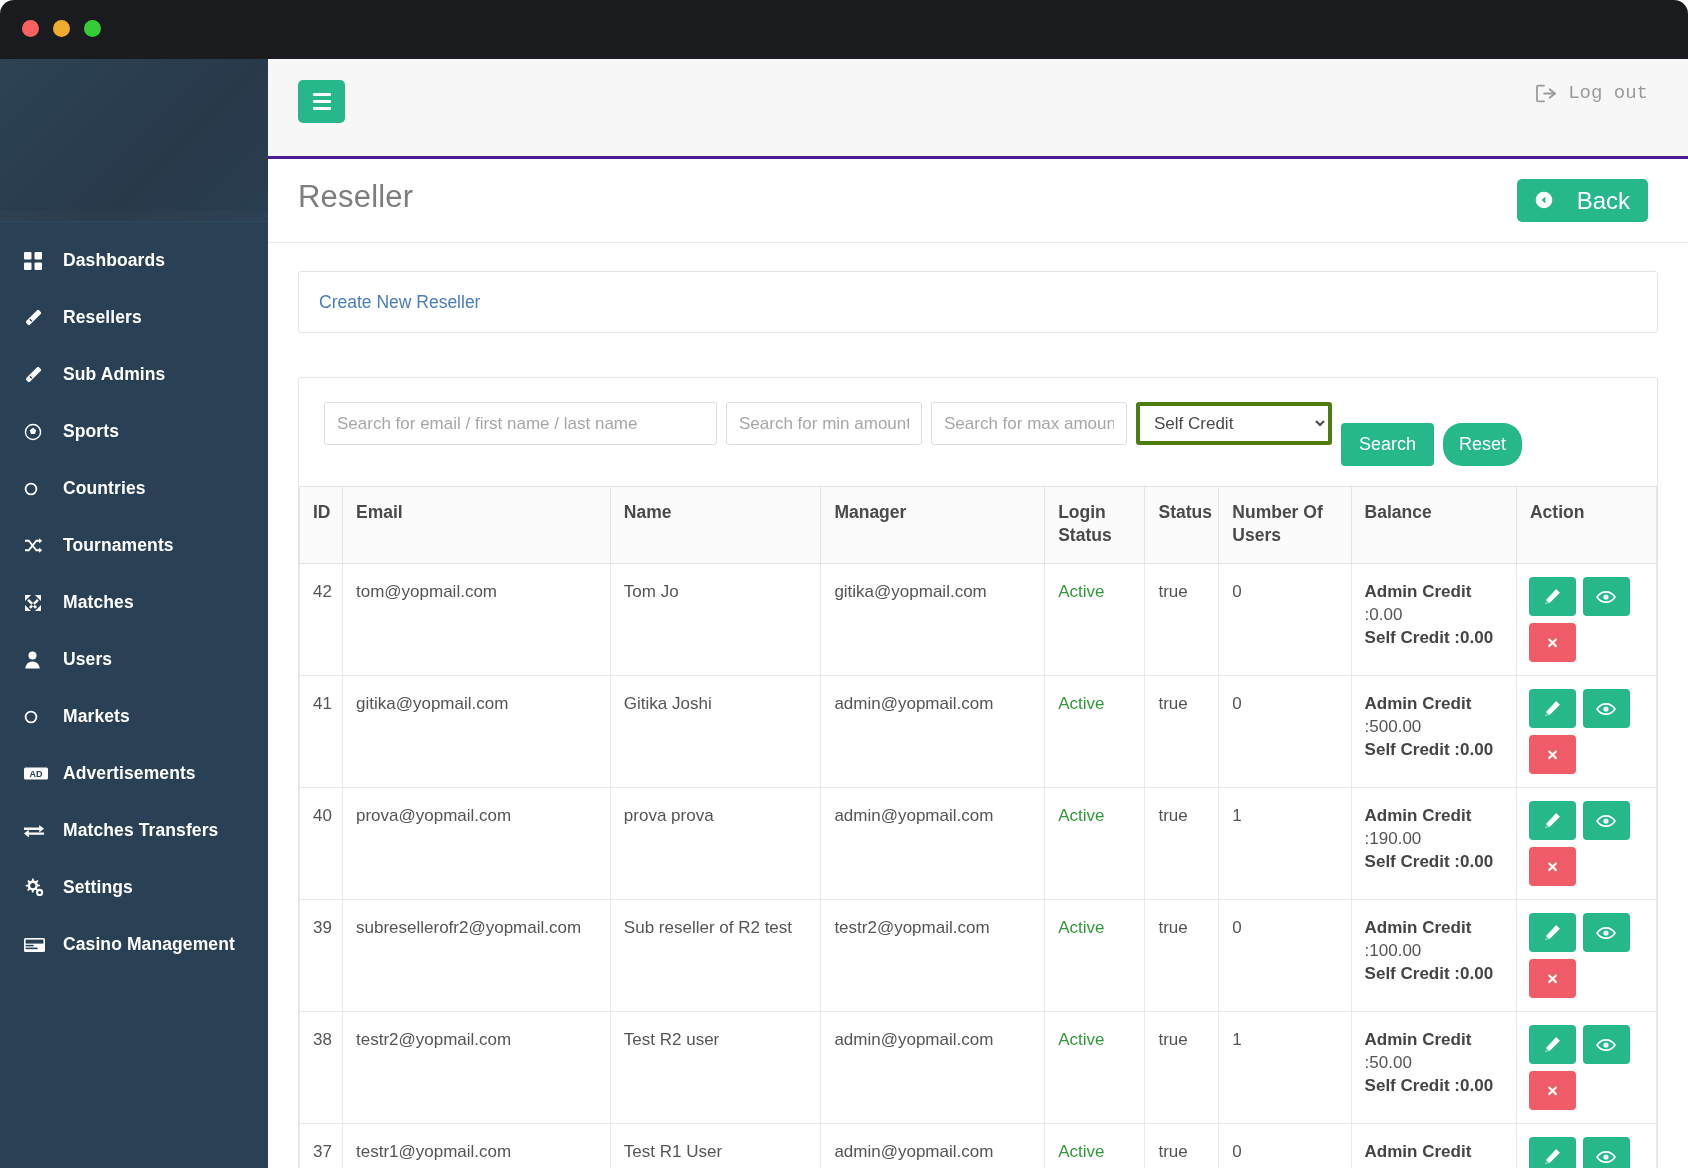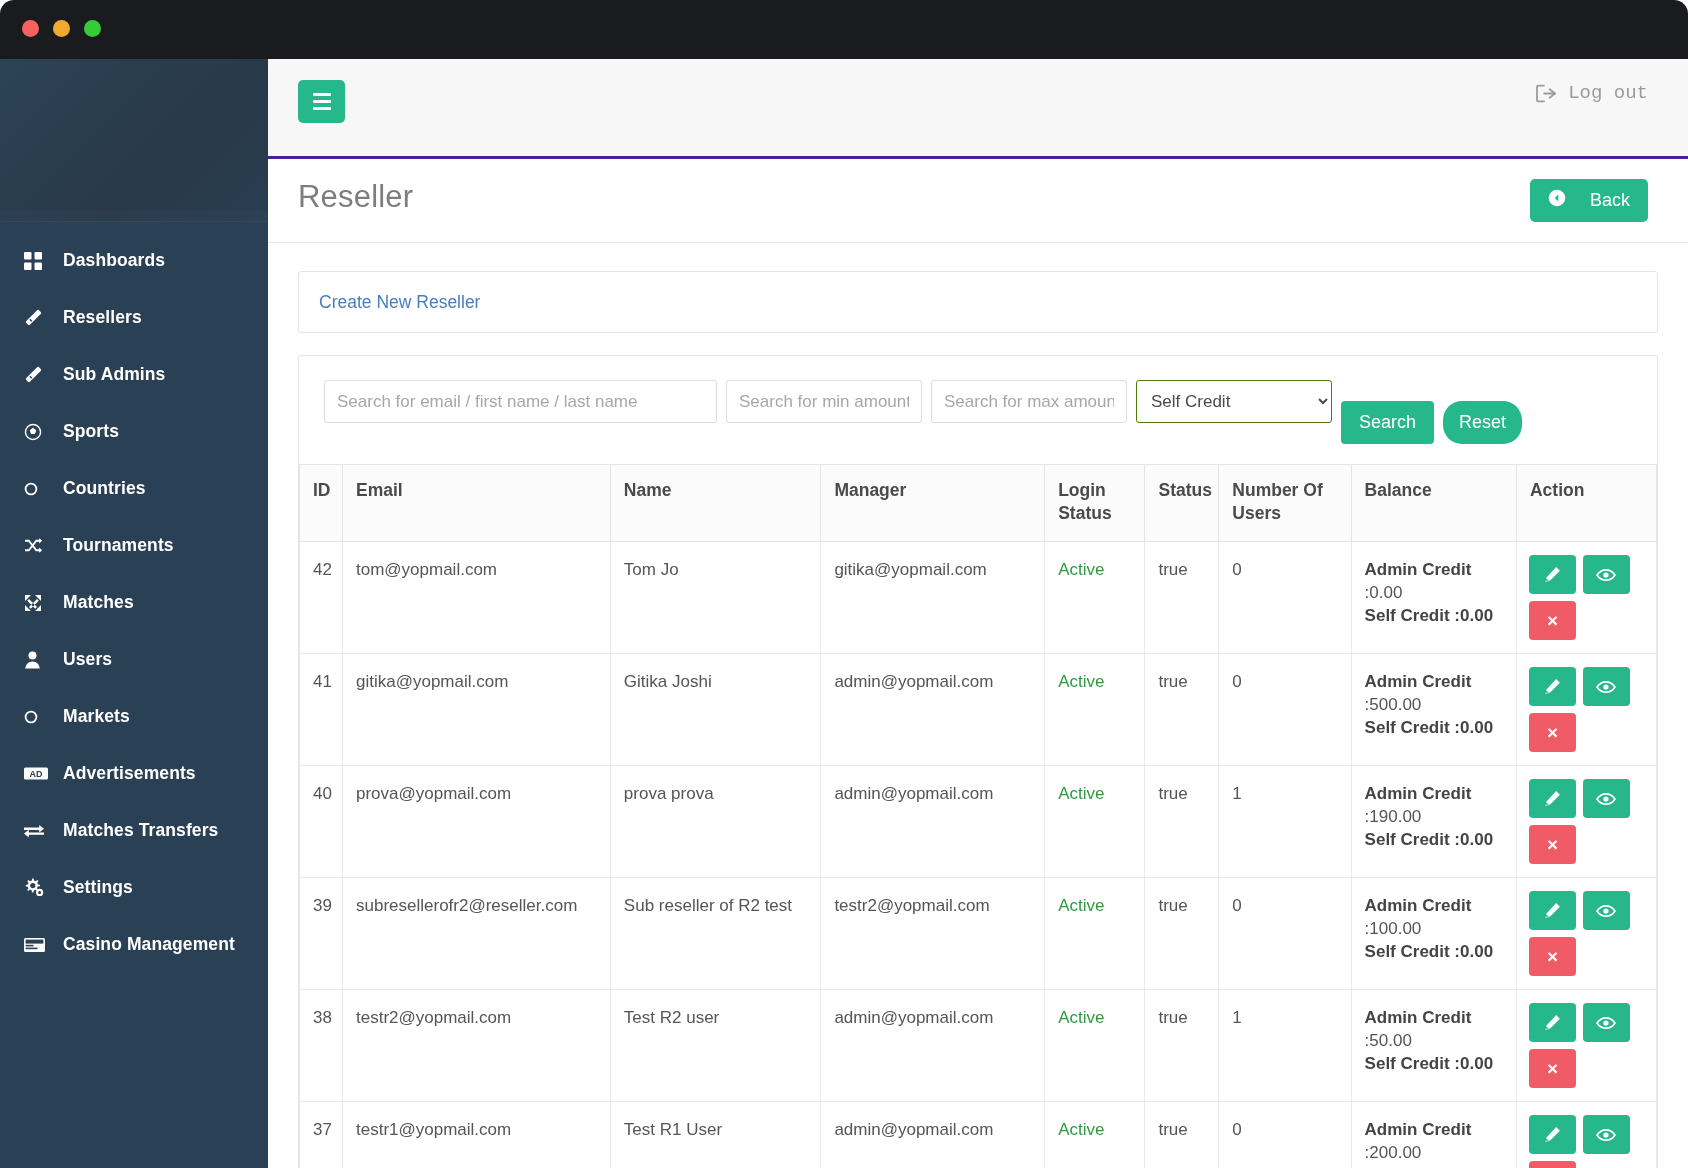--- a/index.html
+++ b/index.html
@@ -129,42 +129,42 @@
     color: #7d7d7d;
     letter-spacing: .2px;
   }
   #back-button {
     position: absolute; right: 40px; top: 20px;
     height: 43px;
     padding: 0 18px;
     background: #26b88a;
     color: #ffffff;
     border: none; border-radius: 5px;
-    font-size: 18px;
+    font-size: 24px;
     font-family: "Liberation Sans", sans-serif;
     cursor: pointer;
     display: flex; align-items: center; gap: 24px;
   }
 
   
   #content-body {
     padding: 28px 30px 0 30px;
     background: #ffffff;
   }
 
   .panel {
     background: #ffffff;
     border: 1px solid #e4e4e4;
     border-radius: 3px;
   }
   #create-panel {
     height: 62px;
     display: flex; align-items: center;
     padding-left: 20px;
-    margin-bottom: 22px;
+    margin-bottom: 44px;
   }
   #create-new-reseller-link {
     color: #4a7dbe;
     font-size: 17.5px;
     text-decoration: none;
     cursor: pointer;
   }
 
   #table-panel {
     border: 1px solid #e4e4e4;
@@ -189,21 +189,21 @@
     color: #4a4a4a;
     padding: 0 12px;
     outline: none;
   }
   .filter-input::placeholder { color: #a7a7a7; }
   #search-text-input { width: 393px; }
   #search-min-input { width: 196px; }
   #search-max-input { width: 196px; }
   #credit-type-select {
     width: 196px; height: 43px;
-    border: 1px solid #4d7c0f;
+    border: 4px solid #4d7c0f;
     border-radius: 3px;
     background: #ffffff;
     font-size: 17px;
     font-family: "Liberation Sans", sans-serif;
     color: #4a4a4a;
     padding: 4px 10px;
     outline: none;
     cursor: pointer;
   }
   .filter-btn {
@@ -608,21 +608,21 @@
                       </span>
                     </button>
                     <button class="act-btn red">
                       <span class="act-x">×</span>
                     </button>
                   </div>
                 </td>
               </tr>
               <tr>
                 <td>39</td>
-                <td>subresellerofr2@reseller.com</td>
+                <td>subresellerofr2@yopmail.com</td>
                 <td>Sub reseller of R2 test</td>
                 <td>testr2@yopmail.com</td>
                 <td><span class="login-active">Active</span></td>
                 <td>true</td>
                 <td>0</td>
                 <td>
                   <span class="balance-line balance-label">Admin Credit</span>
                   <span class="balance-line">:100.00</span>
                   <span class="balance-line balance-label">Self Credit :0.00</span>
                 </td>

